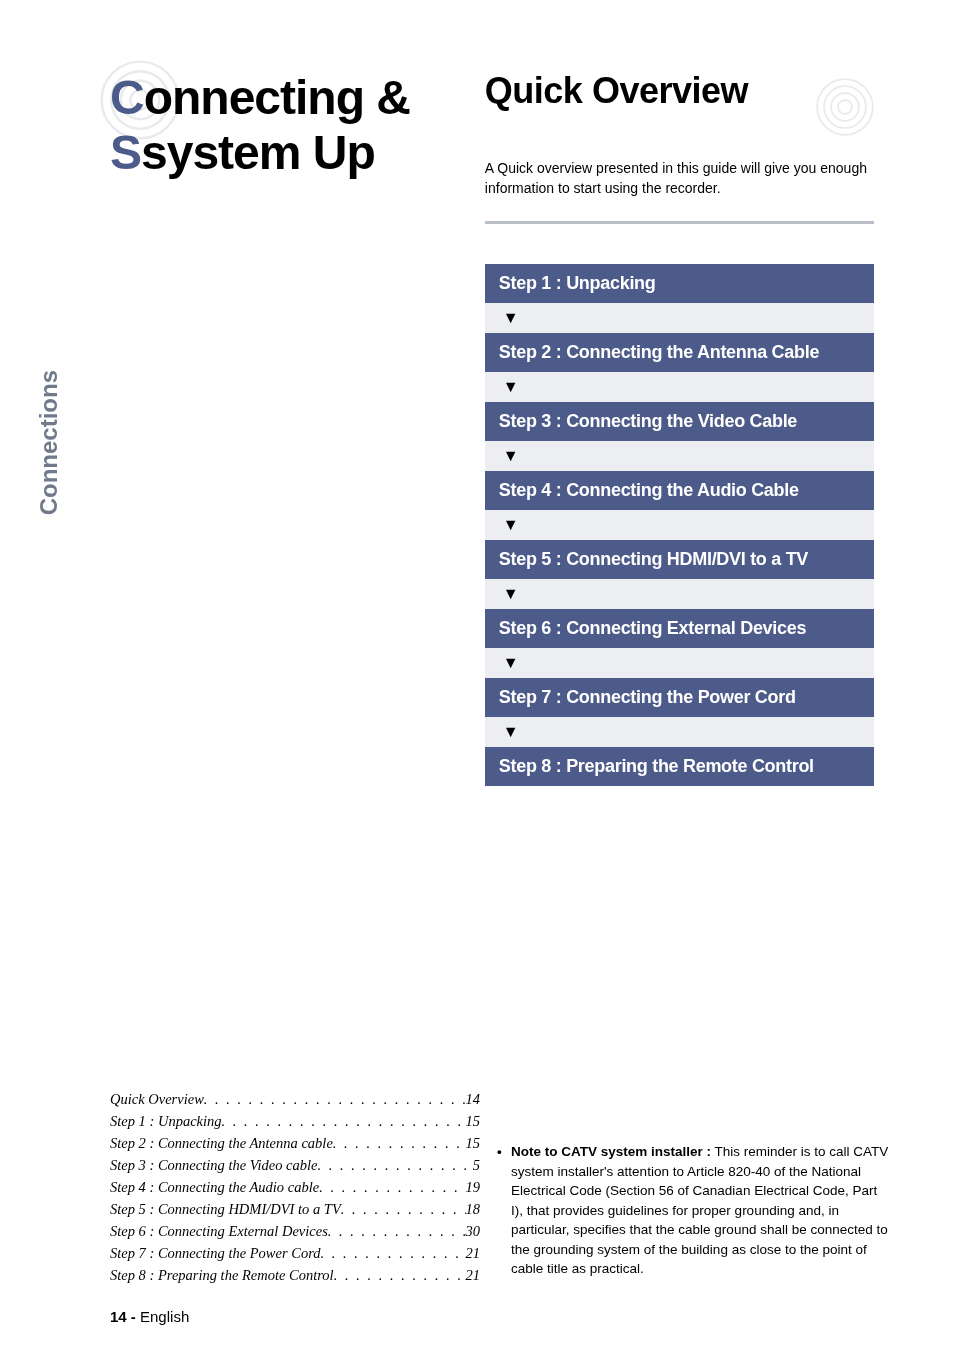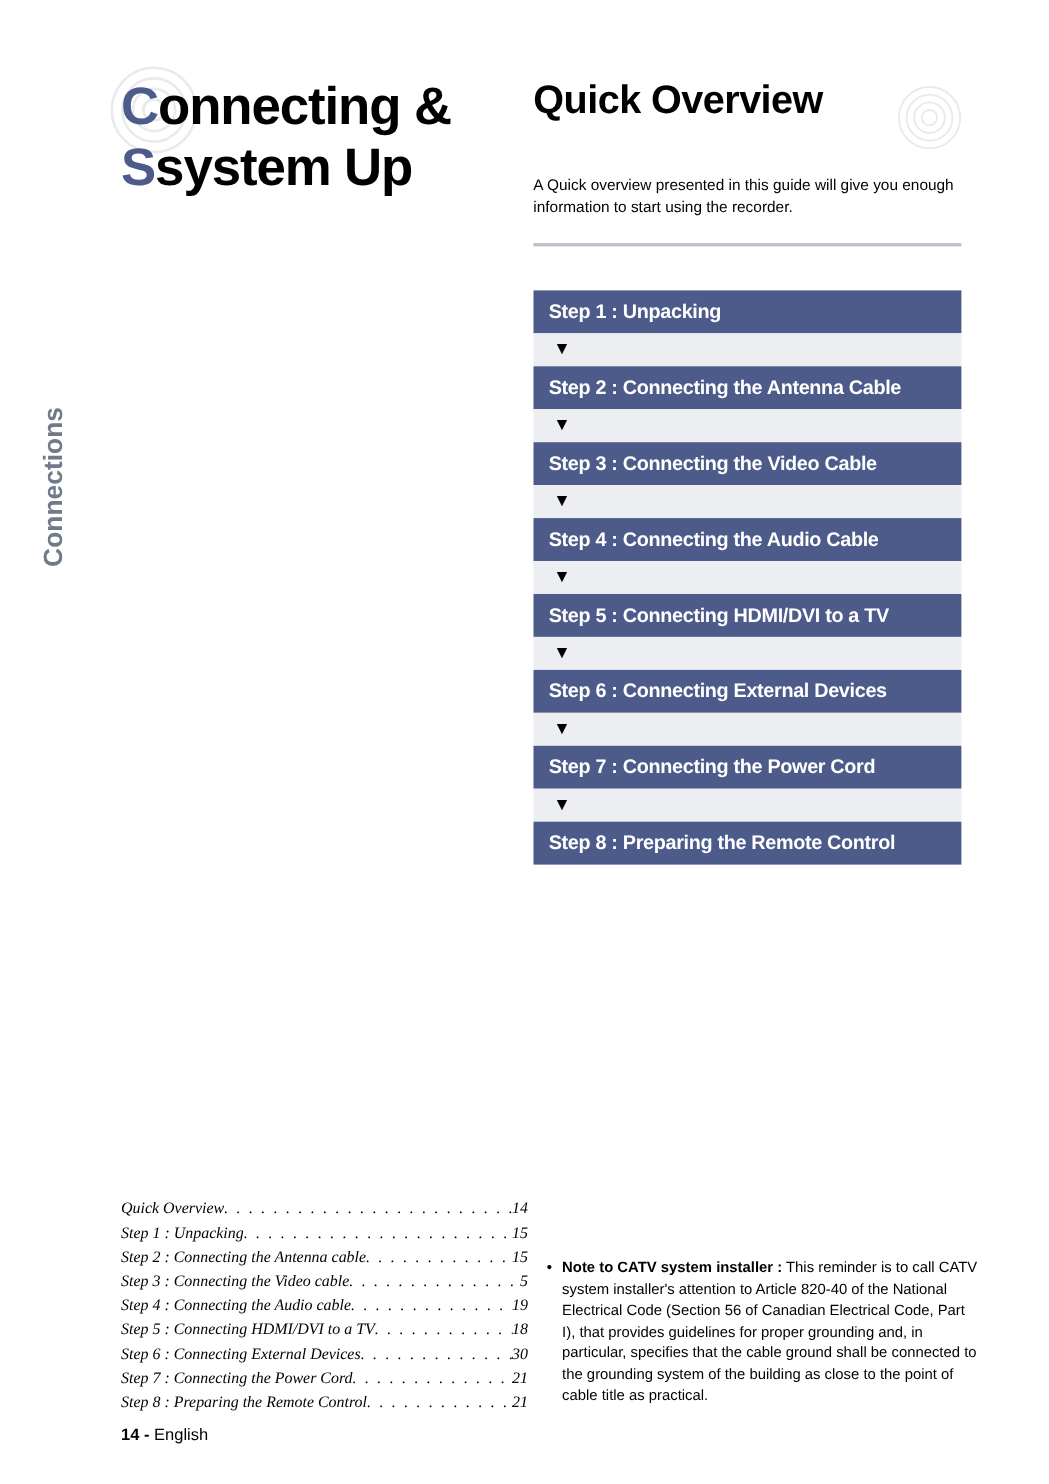--- a/index.html
+++ b/index.html
@@ -150,21 +150,21 @@
   .note-block .bullet {
     position: absolute;
     left: 0;
     top: 0;
     font-weight: bold;
   }
   .note-block .lead { font-weight: bold; }
 
   .footer {
     position: absolute;
-    bottom: 36px;
+    bottom: 24px;
     left: 110px;
     font-size: 15px;
     color: #000;
   }
   .footer b { font-weight: bold; }
 </style>
 </head>
 <body>
 
 <div class="page">

